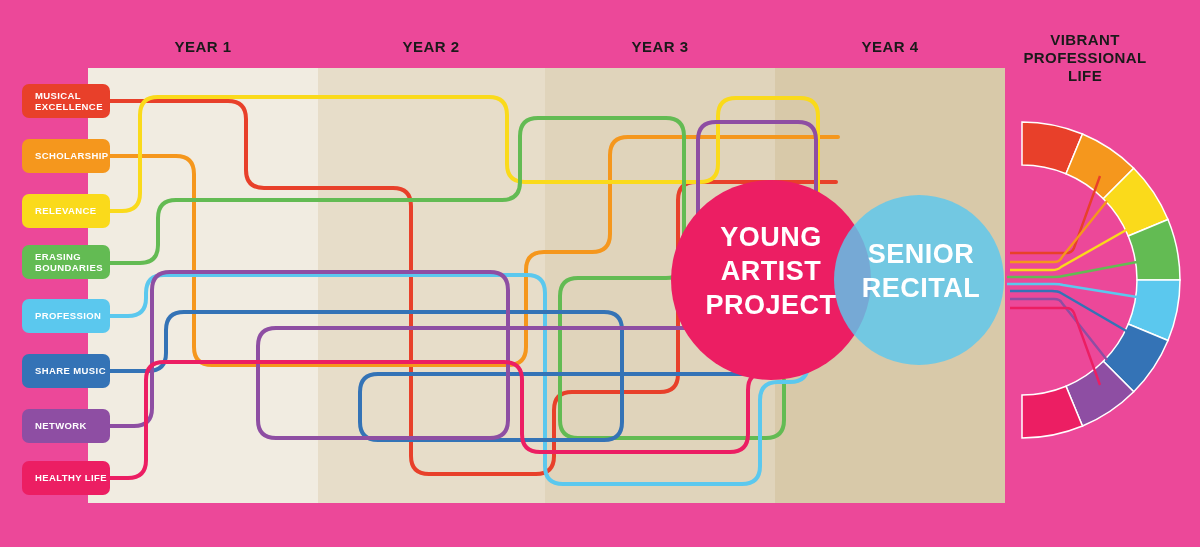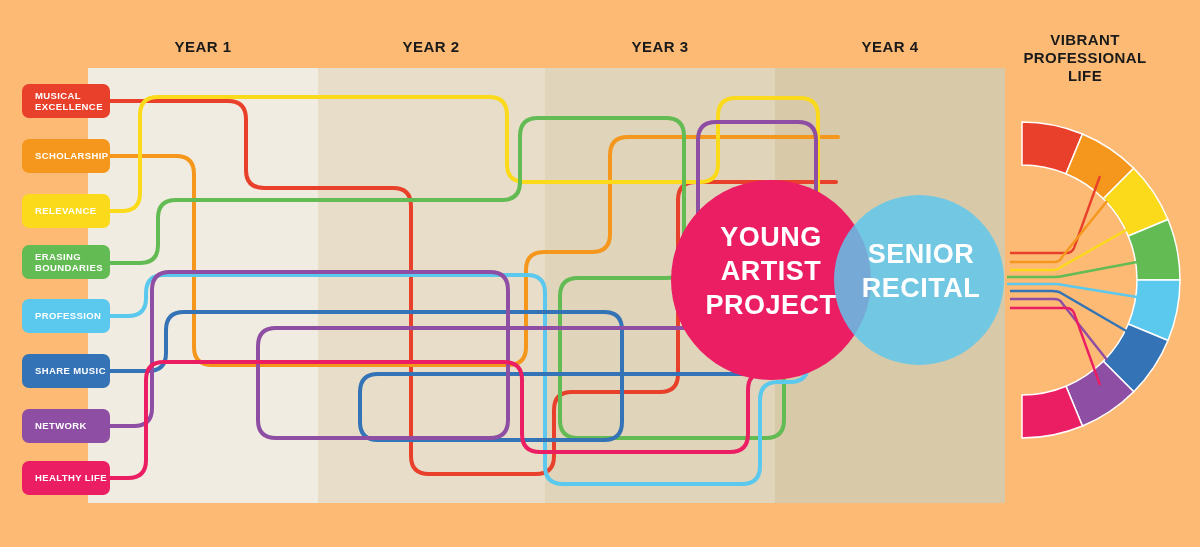--- a/index.html
+++ b/index.html
@@ -1,18 +1,18 @@
 <!DOCTYPE html>
 <html><head>
 <meta charset="utf-8">
 <style>
   html,body{margin:0;padding:0;background:#ffffff;}
   body{width:1200px;height:547px;overflow:hidden;
        font-family:"Liberation Sans","DejaVu Sans",sans-serif;}
-  #stage{position:relative;width:1200px;height:547px;background:#fdba74;}
+  #stage{position:relative;width:1200px;height:547px;background:#ec4899;}
   svg{display:block;}
   .yearlabel{font-weight:bold;font-size:15px;fill:#1a1a1a;letter-spacing:0.5px;}
   .nodelabel{font-weight:bold;font-size:9.5px;fill:#ffffff;letter-spacing:0.4px;}
   .circlelabel{font-weight:bold;font-size:27px;fill:#ffffff;letter-spacing:0.5px;}
   .wheeltitle{font-weight:bold;font-size:15px;fill:#1a1a1a;letter-spacing:0.4px;}
   .flow{fill:none;stroke-width:4;stroke-linecap:round;stroke-linejoin:round;}
   .spoke{fill:none;stroke-width:2.4;stroke-linecap:butt;stroke-linejoin:miter;}
 </style>
 </head>
 <body>

